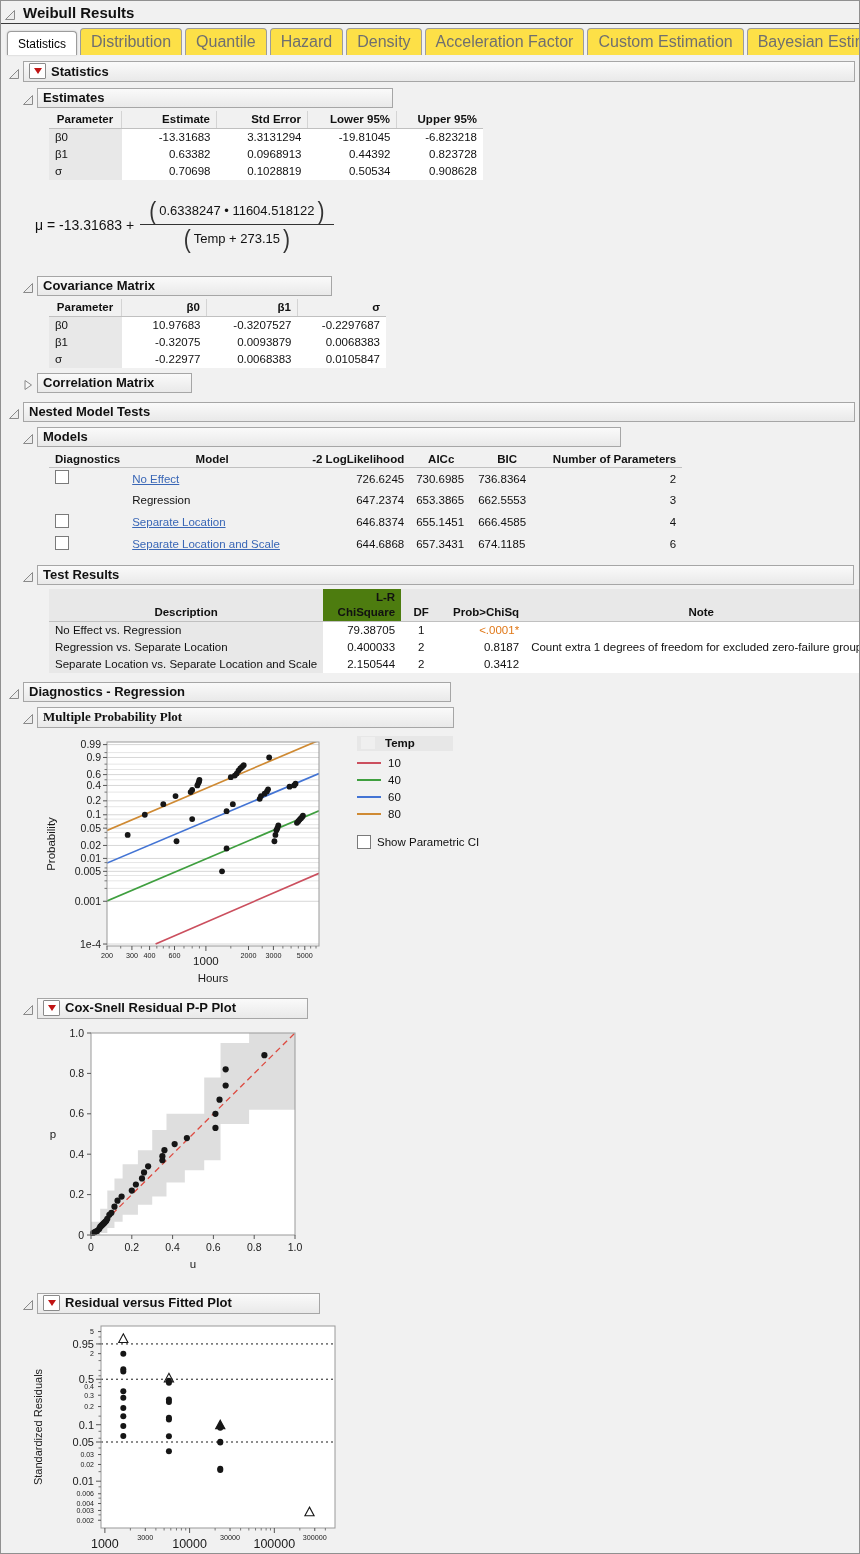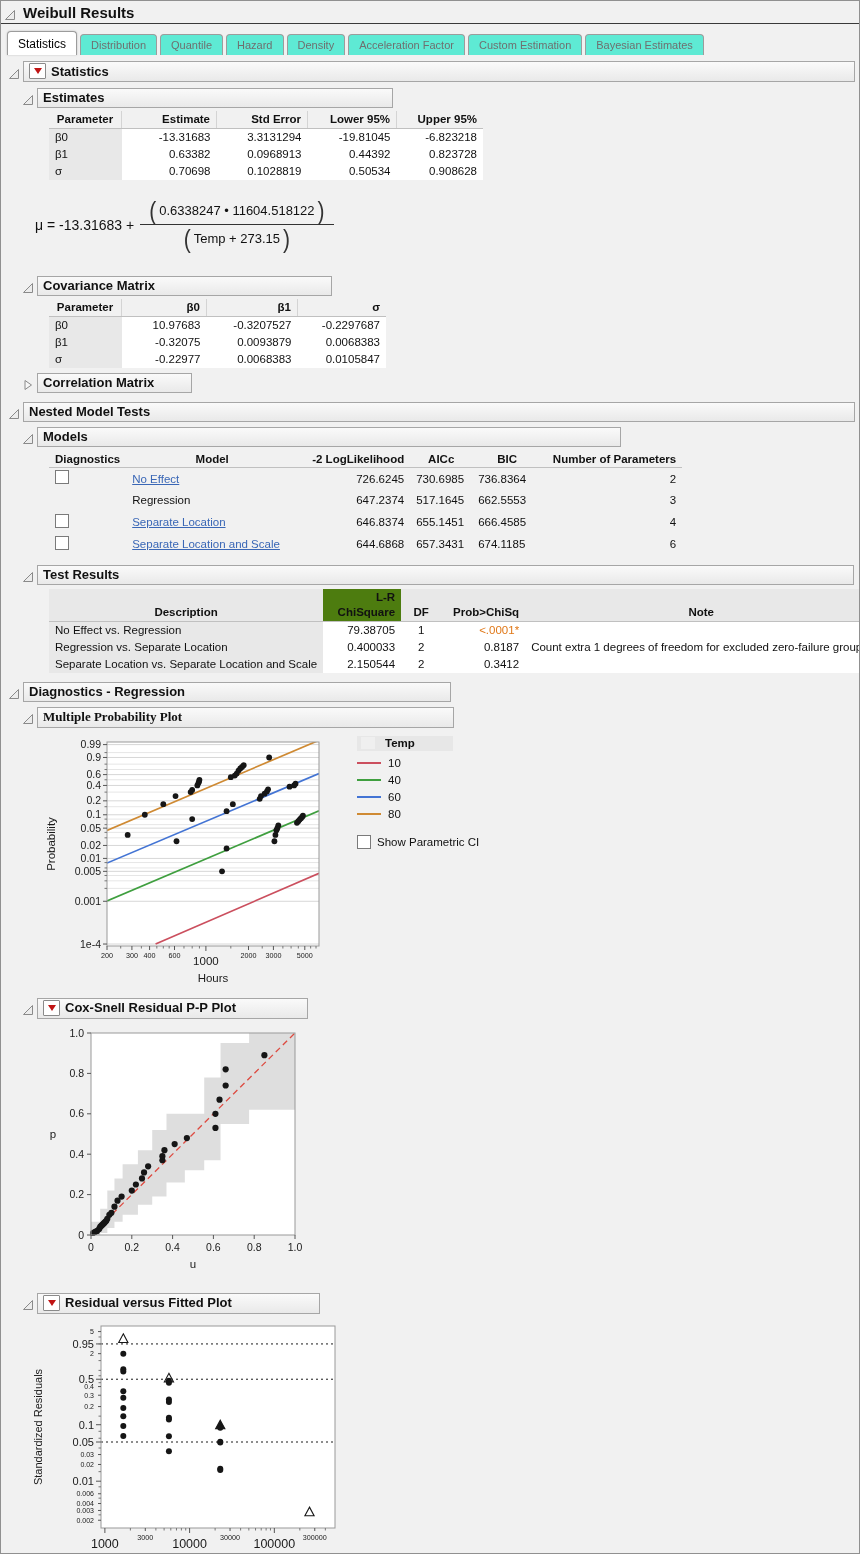--- a/index.html
+++ b/index.html
@@ -3,22 +3,22 @@
 <meta charset="utf-8">
 <style>
   html,body{margin:0;padding:0;background:#c9c9c9;font-family:"Liberation Sans",sans-serif;}
   .win{width:858px;height:1552px;border:1px solid #909090;background:#f1f1f1;color:#111;
        overflow:hidden;position:relative;}
   
   .rootrow{display:flex;align-items:center;padding:3px 0 2px 3px;border-bottom:1px solid #3a3a3a;}
   .roottitle{font-weight:bold;font-size:15px;margin-left:4px;}
   
   .tabbar{display:flex;gap:3px;padding:5px 0 0 6px;align-items:flex-end;height:26px;}
-  .tab{border:1px solid #9c9c9c;border-bottom:none;background:#5eead4;color:#6f6f6f;
-       padding:4px 10px 4px 10px;font-size:11px;border-radius:4px 4px 0 0;cursor:default;white-space:nowrap;}
+  .tab{border:1px solid #9c9c9c;border-bottom:none;background:#fde047;color:#6f6f6f;
+       padding:4px 10px 4px 10px;font-size:16px;border-radius:4px 4px 0 0;cursor:default;white-space:nowrap;}
   .tab.active{background:#ffffff;color:#000;padding-top:5px;font-size:12px;box-shadow:0 0 2px #bbb;}
   
   .node{display:flex;align-items:center;}
   .disc{width:12px;height:12px;margin-right:3px;flex:none;}
   .obar{border:1px solid #a6a6a6;background:linear-gradient(#fafafa,#e9e9e9);
         font-weight:bold;font-size:13px;padding:1px 8px 2px 5px;display:flex;align-items:center;gap:5px;
         white-space:nowrap;box-sizing:border-box;}
   .redbtn{width:15px;height:14px;background:#fff;border:1px solid #8a8a8a;display:flex;
           align-items:center;justify-content:center;flex:none;border-radius:1px;}
   .redbtn i{display:block;width:0;height:0;border-left:4px solid transparent;border-right:4px solid transparent;
@@ -255,21 +255,21 @@
             <td><a class="mlink">No Effect</a></td>
             <td class="plaincell">726.6245</td>
             <td>730.6985</td>
             <td>736.8364</td>
             <td class="plaincell">2</td>
           </tr>
           <tr style="height: 22px;">
             <td></td>
             <td>Regression</td>
             <td class="plaincell">647.2374</td>
-            <td>517.1645</td>
+            <td>653.3865</td>
             <td>662.5553</td>
             <td class="plaincell">3</td>
           </tr>
           <tr style="height: 22px;">
             <td><span class="cb"></span></td>
             <td><a class="mlink">Separate Location</a></td>
             <td class="plaincell">646.8374</td>
             <td>655.1451</td>
             <td>666.4585</td>
             <td class="plaincell">4</td>

